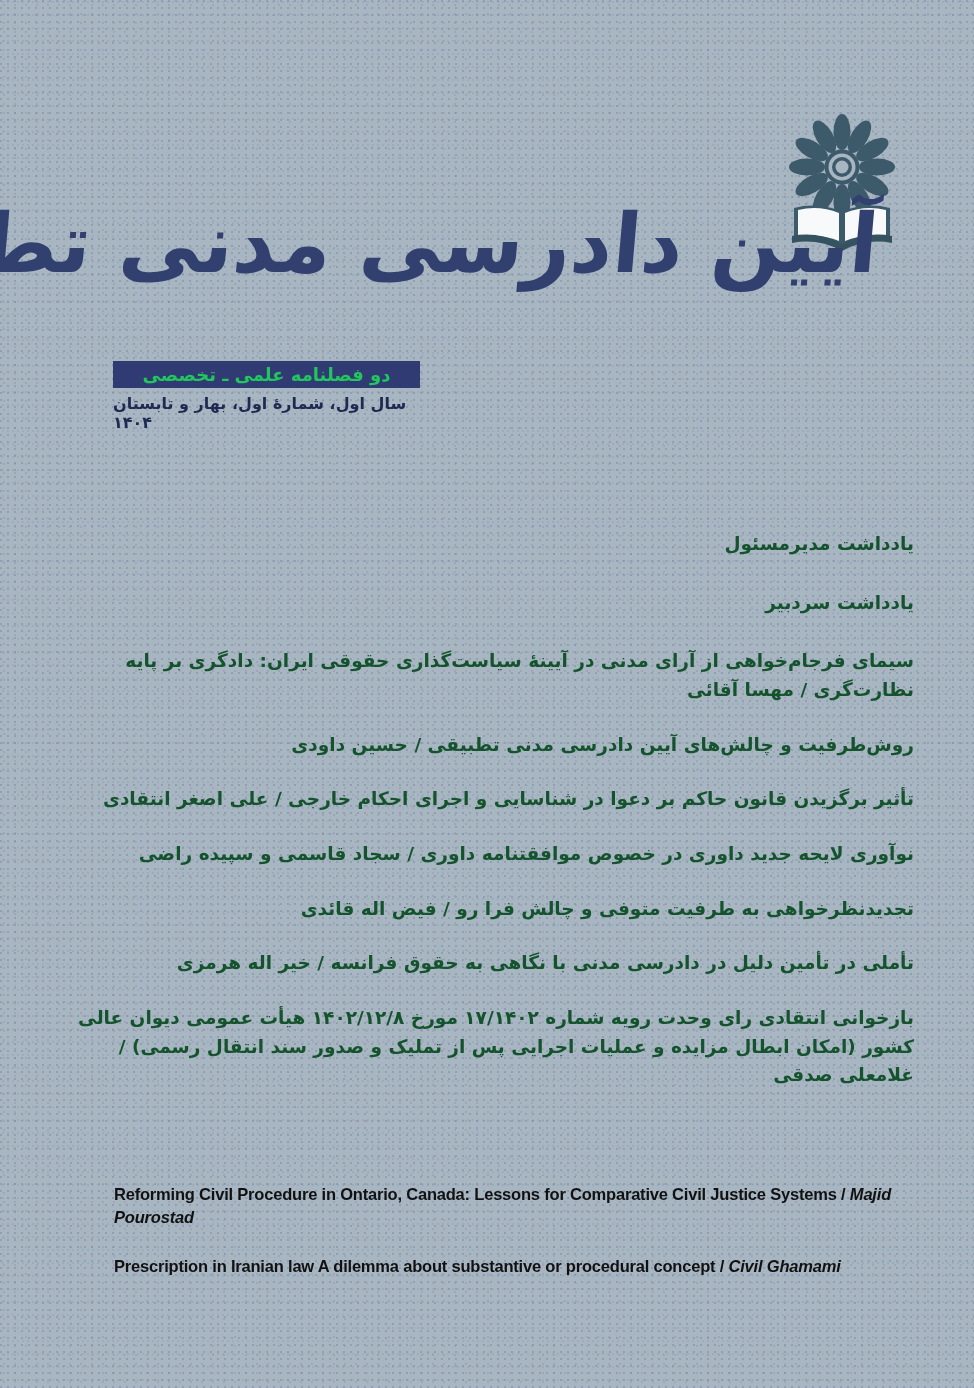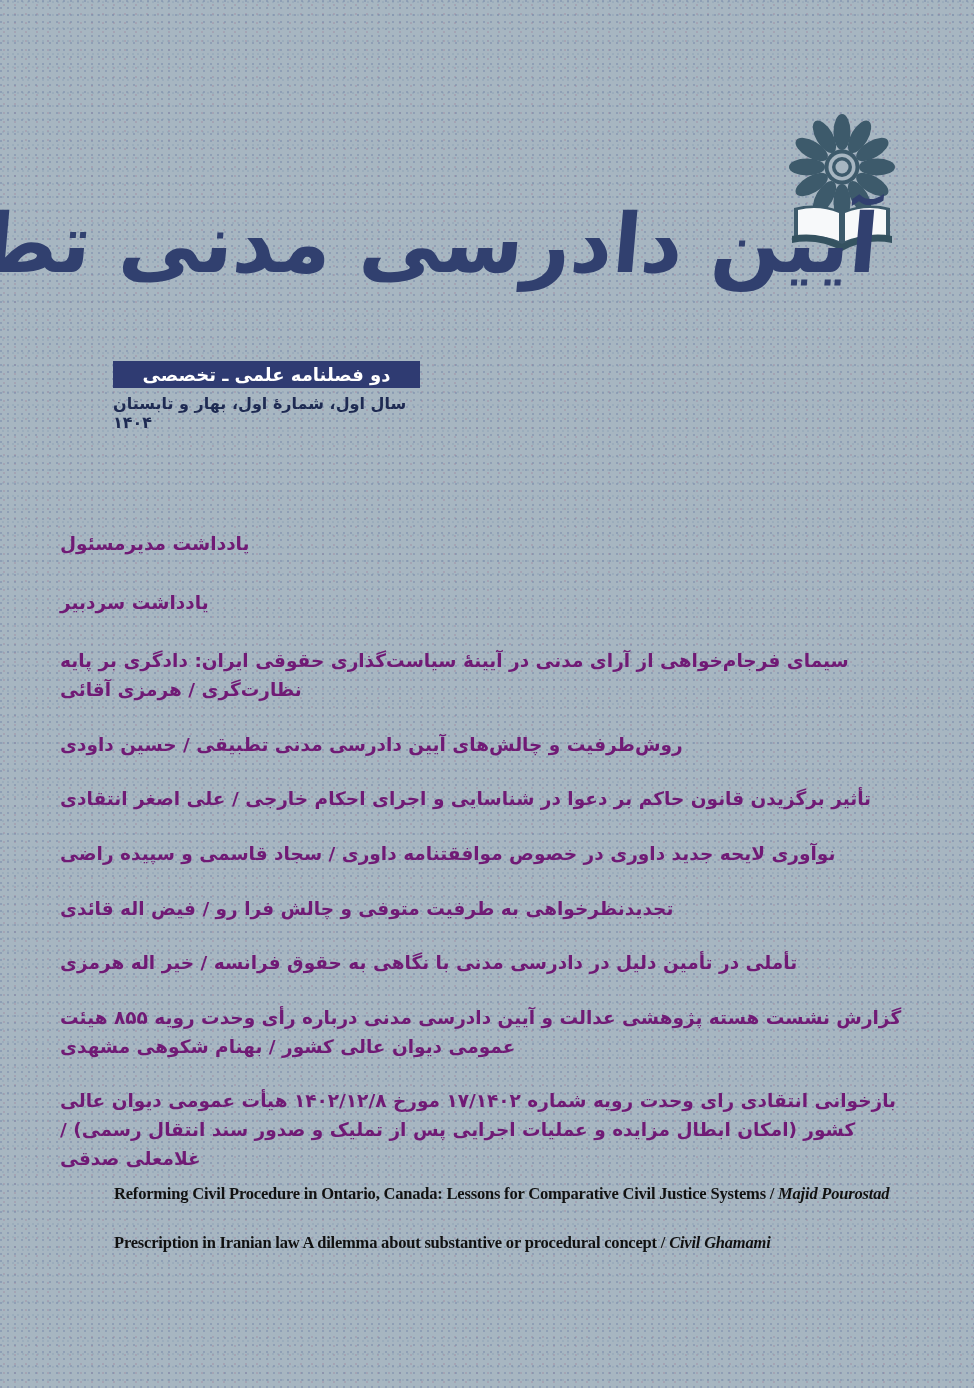--- a/index.html
+++ b/index.html
@@ -67,21 +67,21 @@
   }
   #subtitle-bar {
     position: absolute;
     top: 361px;
     right: 554px;
     width: 307px;
     height: 27px;
     background: #2f3b72;
   }
   #subtitle-bar .subtitle-text {
-    color: #ffffff;
+    color: #22c55e;
     font-size: 18px;
     font-weight: 700;
     line-height: 27px;
     text-align: center;
     direction: rtl;
   }
   #issue-line {
     position: absolute;
     top: 394px;
     right: 554px;
@@ -95,44 +95,44 @@
 
   
   #toc {
     position: absolute;
     top: 530px;
     right: 60px;
     left: 60px;
     direction: rtl;
   }
   .toc-item {
-    color: #701a75;
+    color: #14532d;
     font-size: 18.5px;
     font-weight: 700;
     line-height: 1.55;
-    text-align: left;
+    text-align: right;
     margin-bottom: 26px;
     direction: rtl;
   }
   .toc-item.short { margin-bottom: 30px; }
   .toc-item .author {
     font-weight: 600;
   }
 
   
   #toc-en {
     position: absolute;
     top: 1183px;
     left: 114px;
     right: 74px;
     direction: ltr;
     text-align: left;
   }
   .toc-en-item {
-    font-family: Liberation Serif, serif;
+    font-family: Liberation Sans, sans-serif;
     font-size: 16.5px;
     font-weight: 700;
     color: #111111;
     line-height: 1.38;
     margin-bottom: 26px;
     letter-spacing: -.2px;
   }
   .toc-en-item .author-en {
     font-style: italic;
     font-weight: 600;
@@ -218,21 +218,21 @@
       <span>یادداشت مدیرمسئول</span>
     </div>
 
     <div class="toc-item short">
       <span>یادداشت سردبیر</span>
     </div>
 
     <div class="toc-item">
       <span>سیمای فرجام‌خواهی از آرای مدنی در آیینهٔ سیاست‌گذاری حقوقی ایران: دادگری بر پایه نظارت‌گری</span>
       <span> / </span>
-      <span class="author">هرمزی آقائی</span>
+      <span class="author">مهسا آقائی</span>
     </div>
 
     <div class="toc-item">
       <span>روش‌طرفیت و چالش‌های آیین دادرسی مدنی تطبیقی</span>
       <span> / </span>
       <span class="author">حسین داودی</span>
     </div>
 
     <div class="toc-item">
       <span>تأثیر برگزیدن قانون حاکم بر دعوا در شناسایی و اجرای احکام خارجی</span>
@@ -252,25 +252,20 @@
       <span class="author">فیض اله قائدی</span>
     </div>
 
 
     <div class="toc-item">
       <span>تأملی در تأمین دلیل در دادرسی مدنی با نگاهی به حقوق فرانسه</span>
       <span> / </span>
       <span class="author">خیر اله هرمزی</span>
     </div>
 
-    <div class="toc-item">
-      <span>گزارش نشست هسته پژوهشی عدالت و آیین دادرسی مدنی درباره رأی وحدت رویه ۸۵۵ هیئت عمومی دیوان عالی کشور</span>
-      <span> / </span>
-      <span class="author">بهنام شکوهی مشهدی</span>
-    </div>
 
     <div class="toc-item">
       <span>بازخوانی انتقادی رای وحدت رویه شماره ۱۷/۱۴۰۲ مورخ ۱۴۰۲/۱۲/۸ هیأت عمومی دیوان عالی کشور (امکان ابطال مزایده و عملیات اجرایی پس از تملیک و صدور سند انتقال رسمی)</span>
       <span> / </span>
       <span class="author">غلامعلی صدقی</span>
     </div>
 
   </div>
 
   <div id="toc-en">

